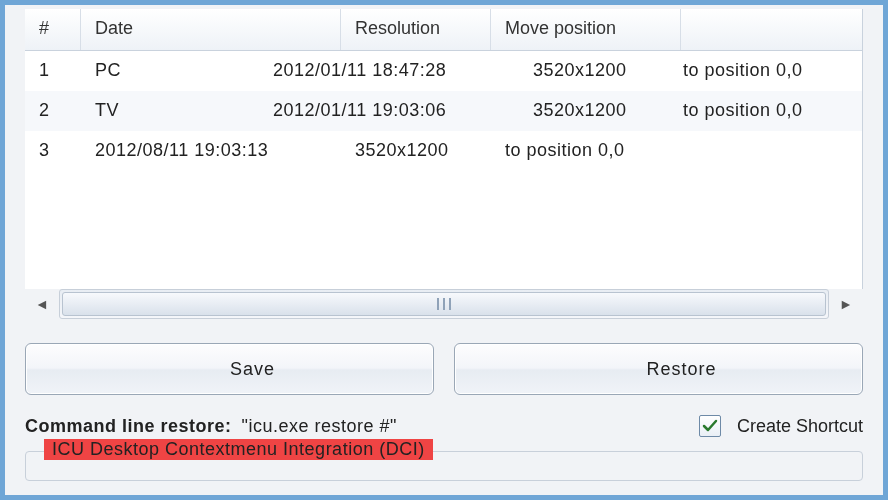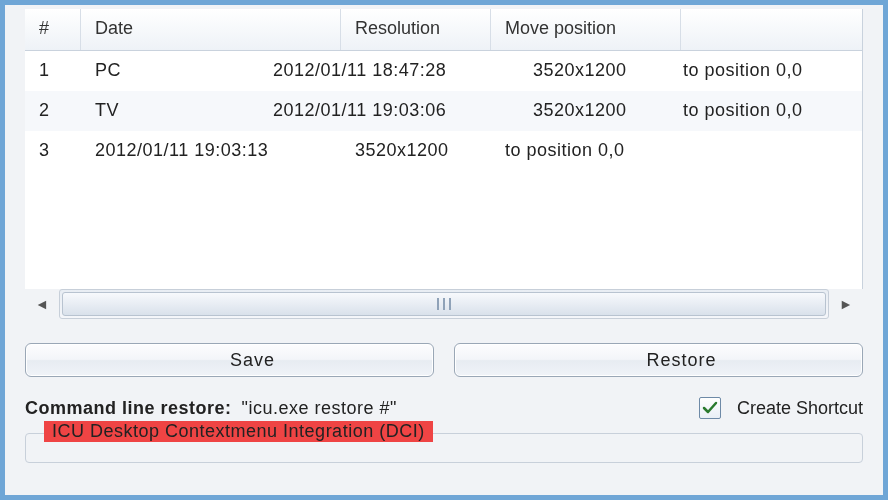--- a/index.html
+++ b/index.html
@@ -110,21 +110,21 @@
   }
 
   
   .button-row {
     display: flex;
     gap: 20px;
     margin-top: 24px;
   }
   .win-btn {
     flex: 1;
-    height: 34px;
+    height: 52px;
     background: linear-gradient(#fdfdfe 0%, #f3f5f9 48%, #e7ecf2 52%, #f0f3f8 100%);
     border: 1px solid #9aa7b6;
     border-radius: 6px;
     box-shadow: inset 0 0 0 1px #ffffff;
     display: flex;
     align-items: center;
     justify-content: center;
     letter-spacing: 1px;
     color: #222;
     user-select: none;
@@ -200,21 +200,21 @@
       </div>
       <div class="lv-row">
         <div class="cell col-idx">2</div>
         <div class="cell col-name">TV</div>
         <div class="cell col-date">2012/01/11 19:03:06</div>
         <div class="cell col-res">3520x1200</div>
         <div class="cell col-move">to position 0,0</div>
       </div>
       <div class="lv-row">
         <div class="cell col-idx">3</div>
-        <div class="cell col-date">2012/01/11 19:03:13</div>
+        <div class="cell col-date">2012/08/11 19:03:13</div>
         <div class="cell col-res">3520x1200</div>
         <div class="cell col-move">to position 0,0</div>
       </div>
     </div>
   </div>
 
   <div class="hscroll">
     <div class="sb-arrow">◄</div>
     <div class="sb-track">
       <div class="sb-thumb">

